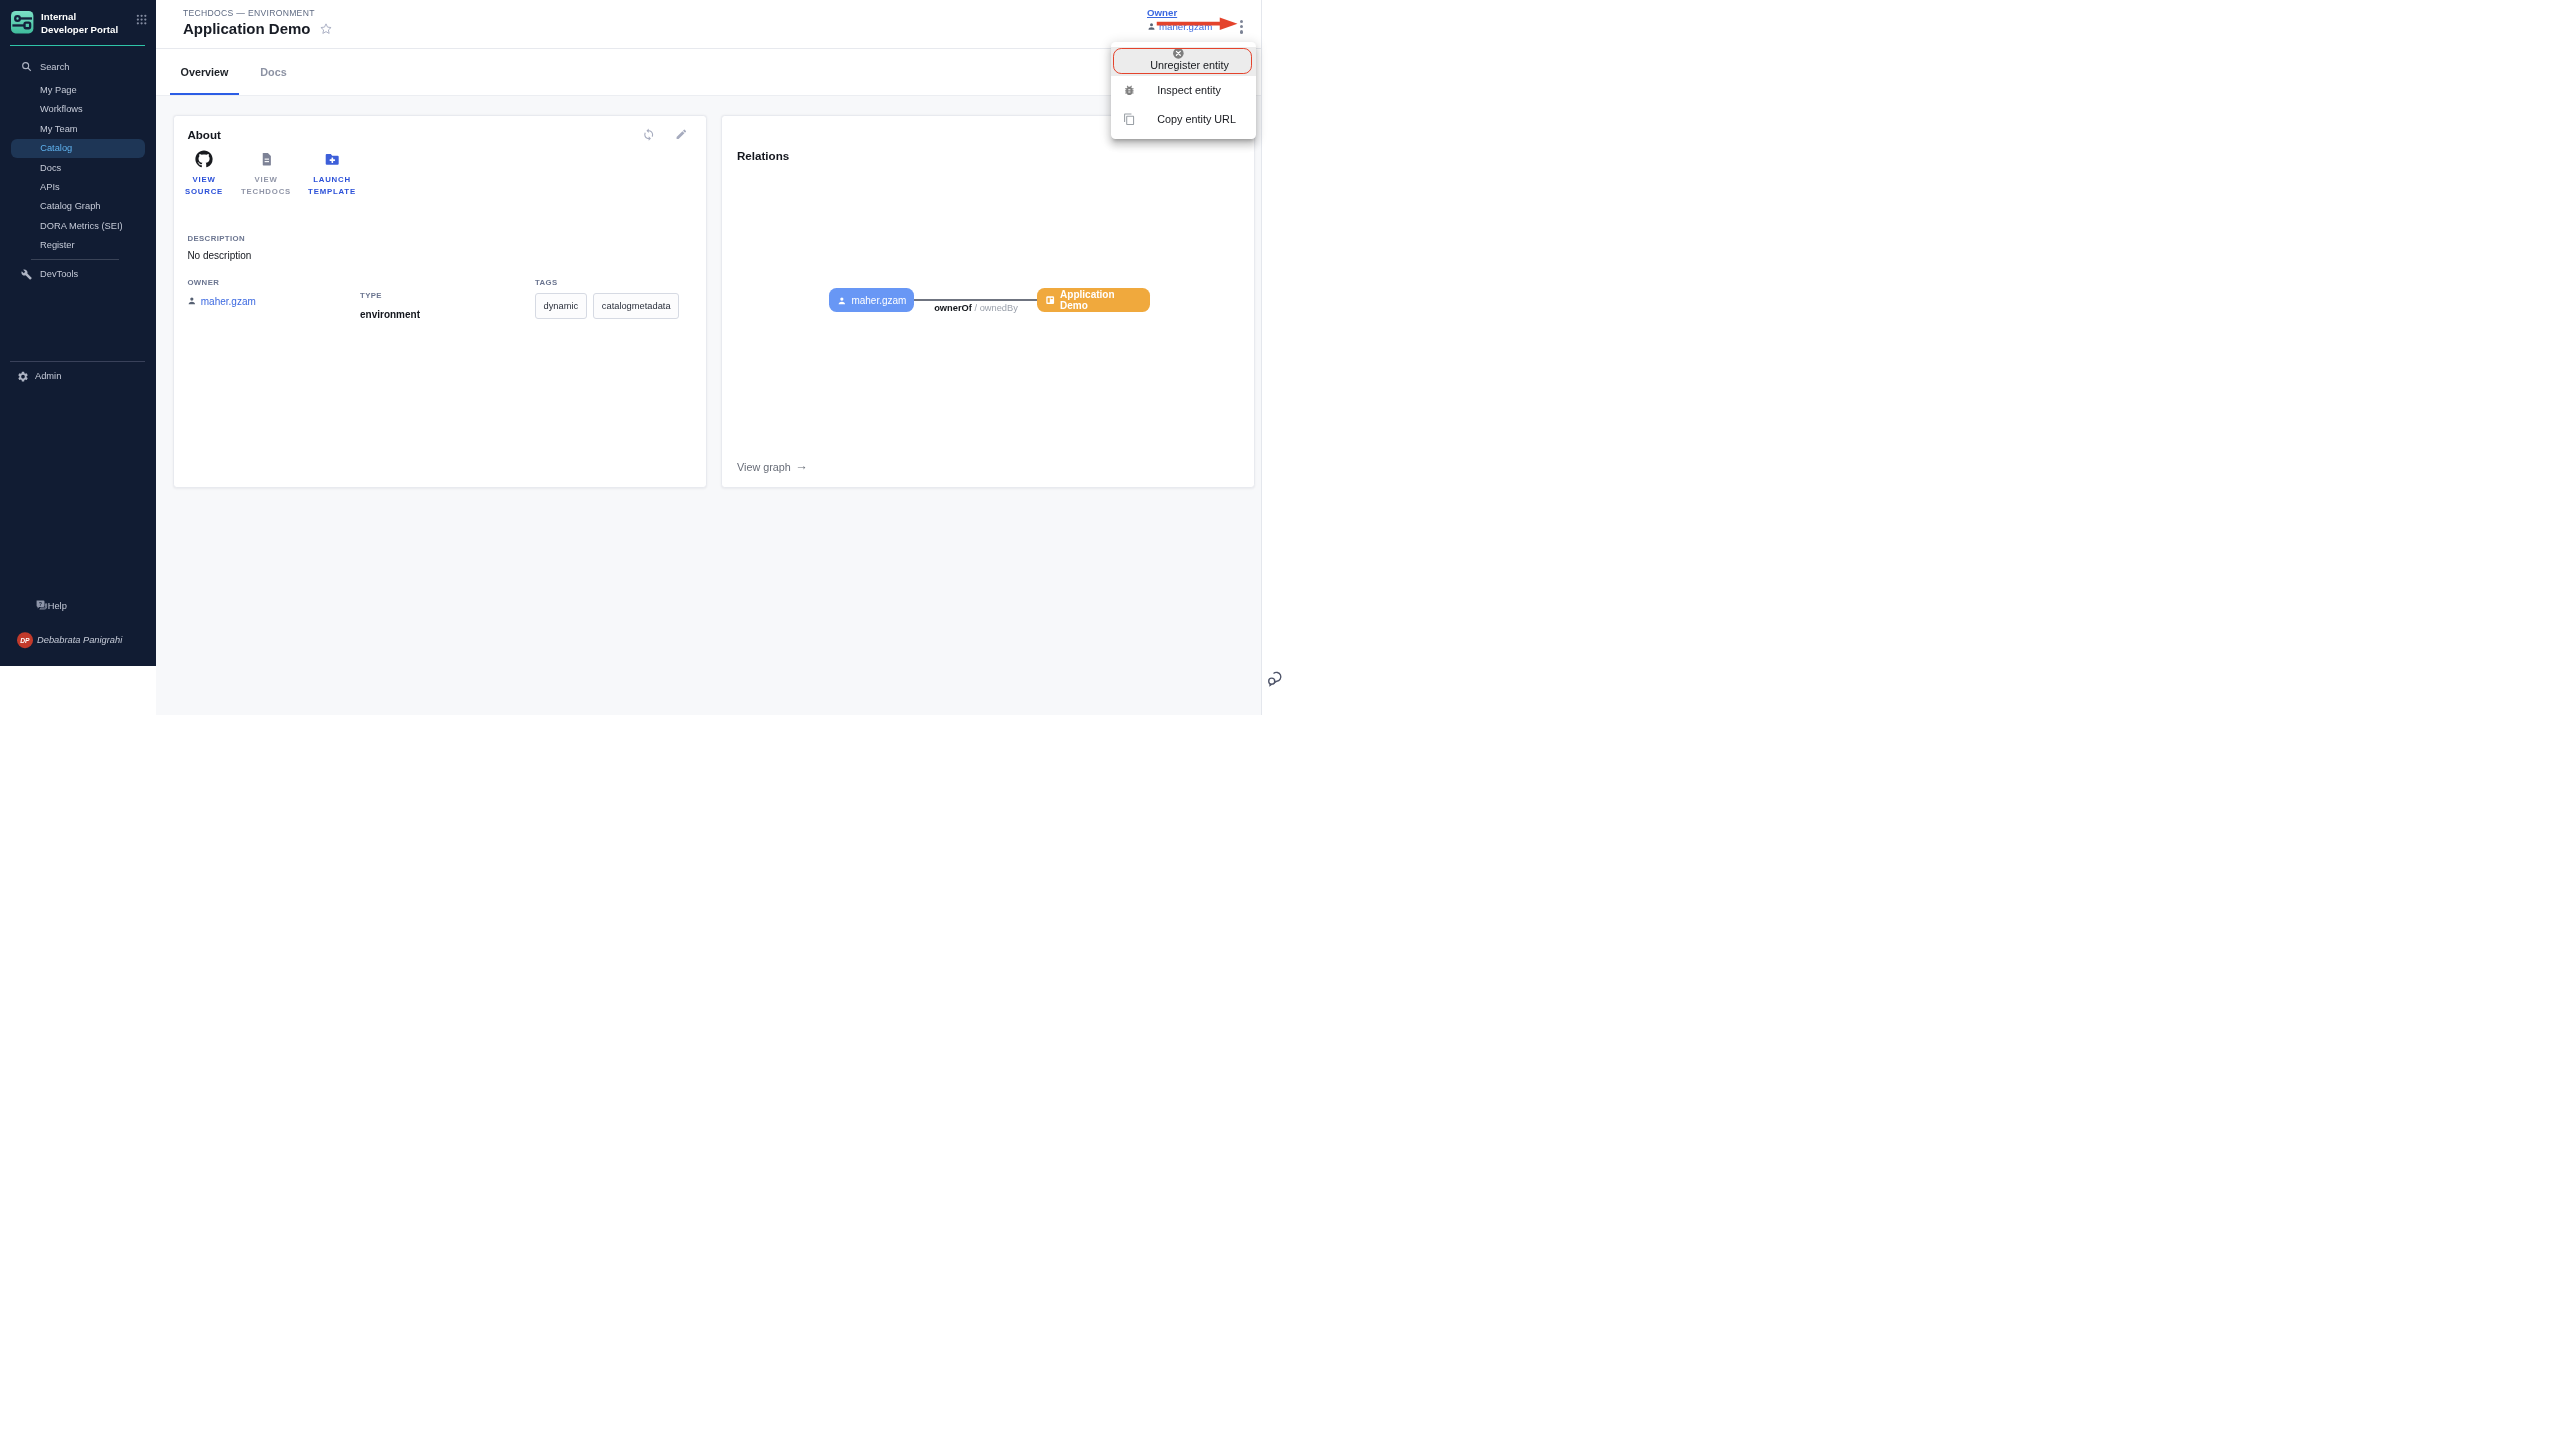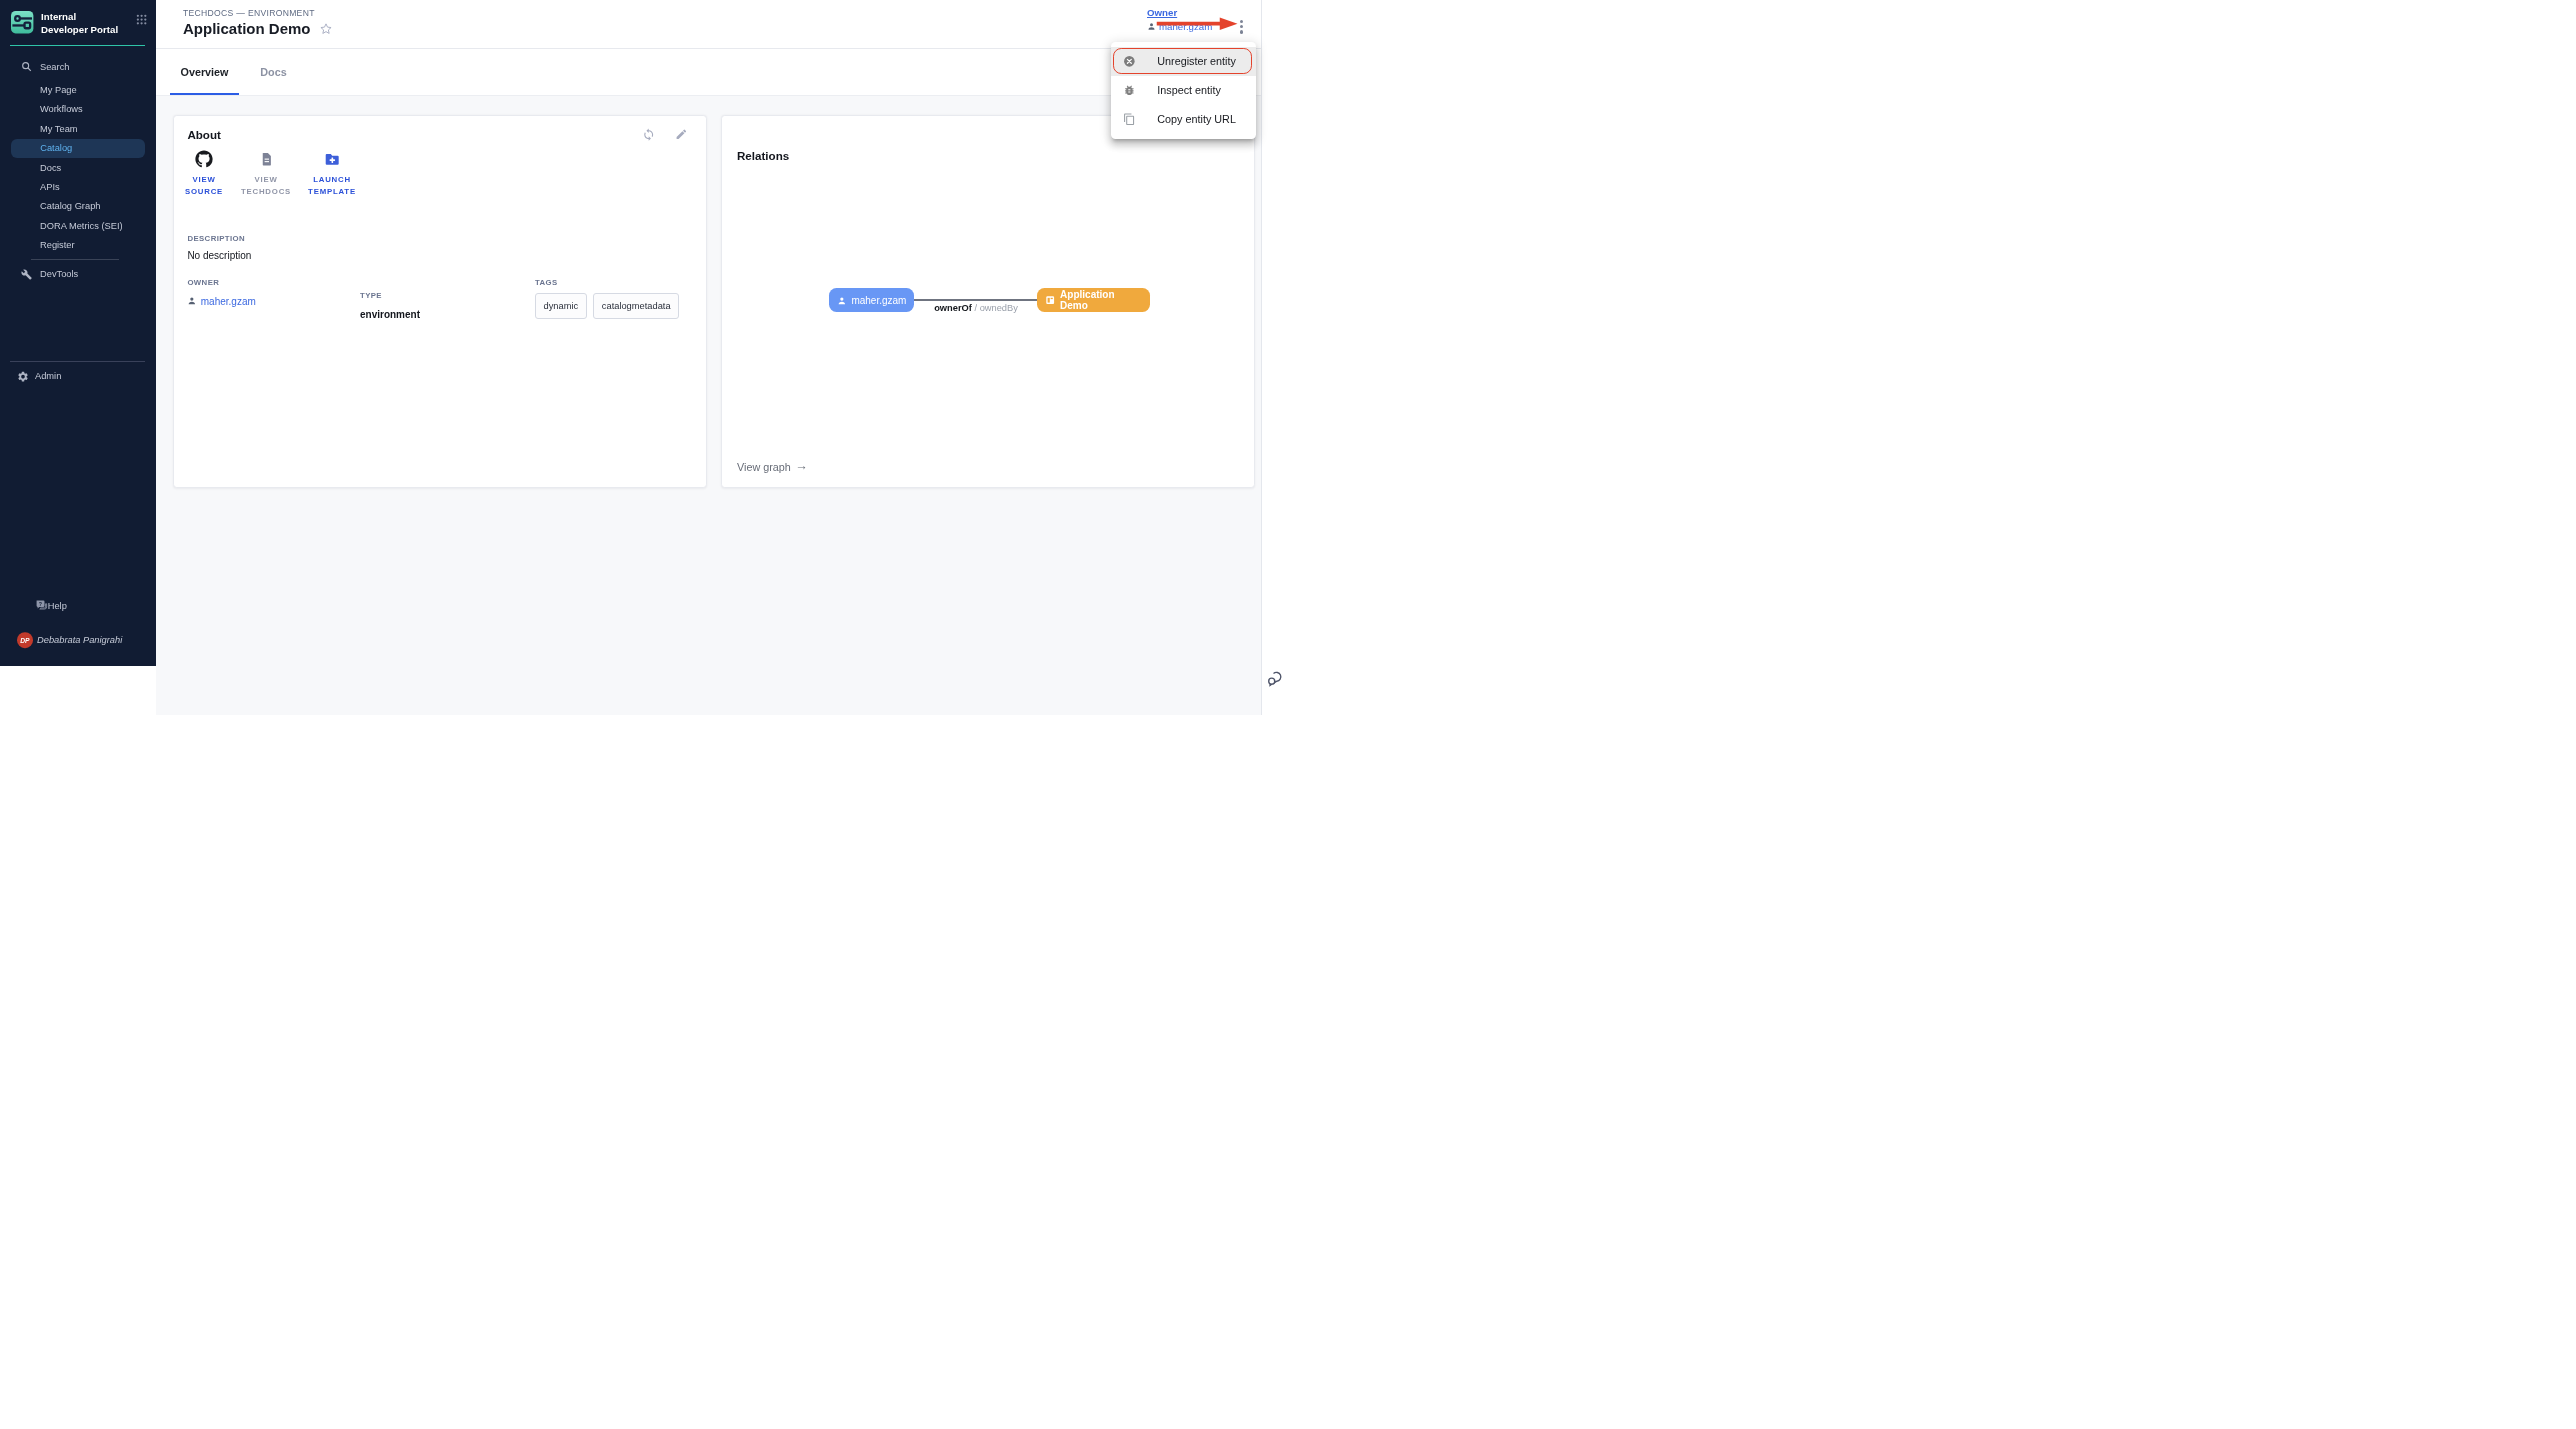--- a/index.html
+++ b/index.html
@@ -132,21 +132,21 @@
 
   
   .entity-menu { position:absolute; left:1111px; top:42px; width:145px; height:97px;
     background:#ffffff; border-radius:4.5px; z-index:50; padding-top:4.5px;
     box-shadow:0 3.7px 3.7px -2.2px rgba(0,0,0,.2), 0 6px 7.5px 0.7px rgba(0,0,0,.14),
                0 2.2px 10.4px 1.5px rgba(0,0,0,.12); }
   .menu-item { position:relative; height:29px; display:flex; align-items:center;
     padding-left:12px; font-size:10.8px; color:#17191e; cursor:pointer; }
   .menu-item .m-icon { width:12.7px; height:12.7px; display:flex; align-items:center;
     margin-right:21.6px; }
-  .menu-item.highlighted { background:#ececec; }
+  .menu-item.highlighted { background:#ececec;flex-direction:column; }
   .annotation-outline { position:absolute; left:2.2px; right:3.7px; top:1.5px; bottom:1.5px;
     border:1.9px solid #e4432c; border-radius:8.2px; pointer-events:none; z-index:61; }
 </style>
 </head>
 <body>
 
 <aside class="sidebar">
   <div class="logo-row">
     <span class="logo-mark">
       <svg width="22.4" height="22.4" viewBox="0 0 48 48">

